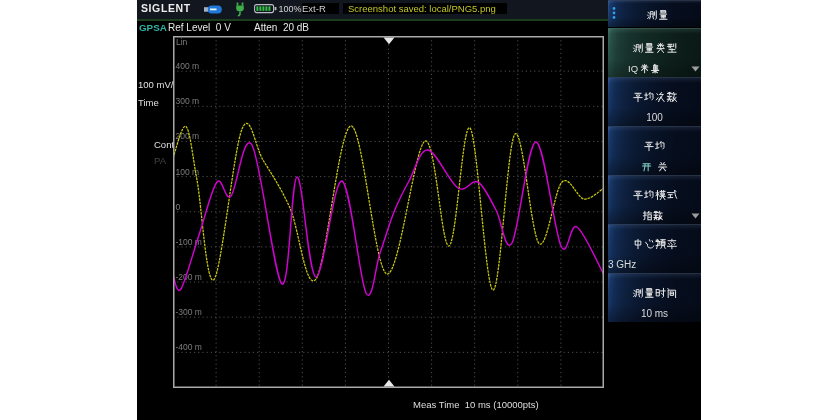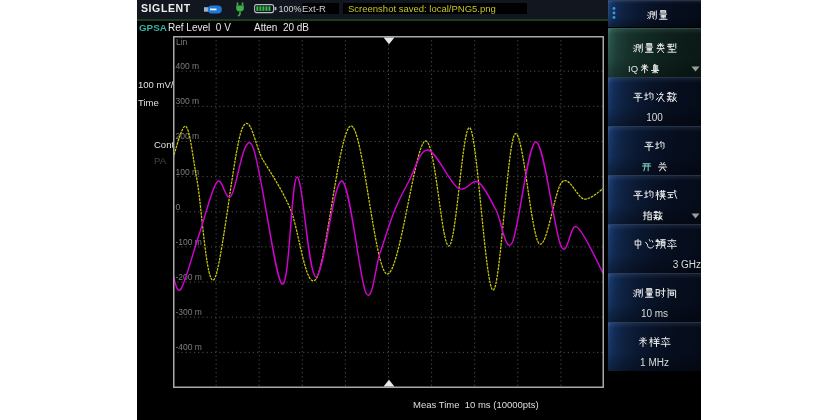--- a/index.html
+++ b/index.html
@@ -23,21 +23,21 @@
       <rect x="0.6" y="0.6" width="19" height="8" rx="2" stroke="#b9bec5" stroke-width="1.1" fill="none"></rect>
       <rect x="20.6" y="3" width="1.8" height="3.2" fill="#b9bec5"></rect>
       <rect x="2.4" y="2.3" width="2" height="4.6" fill="#35c24a"></rect>
       <rect x="5.4" y="2.3" width="2" height="4.6" fill="#35c24a"></rect>
       <rect x="8.4" y="2.3" width="2" height="4.6" fill="#35c24a"></rect>
       <rect x="11.4" y="2.3" width="2" height="4.6" fill="#35c24a"></rect>
       <rect x="14.4" y="2.3" width="2" height="4.6" fill="#35c24a"></rect>
     </svg>
     <div style="position:absolute;left:141.5px;top:4px;font:9px 'Liberation Sans',sans-serif;color:#d5d5d5">100%</div>
     <div style="position:absolute;left:165px;top:3px;width:37px;height:11px;background:#000;text-align:left;font:9.5px 'Liberation Sans',sans-serif;line-height:11px;color:#cfcfcf">Ext-R</div>
-    <div style="position:absolute;left:206px;top:3px;width:184px;height:11px;background:#000;font:9.5px 'Liberation Sans',sans-serif;line-height:11px;color:#c3c725;text-indent:5px">Screenshot saved: local/PNG5.png</div>
+    <div style="position:absolute;left:206px;top:3px;width:164px;height:11px;background:#000;font:9.5px 'Liberation Sans',sans-serif;line-height:11px;color:#c3c725;text-indent:5px">Screenshot saved: local/PNG5.png</div>
 <div style="position:absolute;left:2px;top:22px;font:bold 9.8px 'Liberation Sans',sans-serif;color:#2fb3a4">GPSA</div>
     <div style="position:absolute;left:31px;top:21.5px;font:10px 'Liberation Sans',sans-serif;color:#e8e8e8">Ref Level&nbsp; 0 V</div>
     <div style="position:absolute;left:117px;top:21.5px;font:10px 'Liberation Sans',sans-serif;color:#e8e8e8">Atten&nbsp; 20 dB</div>
     <div style="position:absolute;left:1px;top:79px;font:9.5px 'Liberation Sans',sans-serif;color:#e0e0e0">100 mV/</div>
     <div style="position:absolute;left:1px;top:96.5px;font:9.5px 'Liberation Sans',sans-serif;color:#e0e0e0">Time</div>
     <div style="position:absolute;left:17px;top:138.5px;font:9.5px 'Liberation Sans',sans-serif;color:#e0e0e0">Cont</div>
     <div style="position:absolute;left:17px;top:154.5px;font:9.5px 'Liberation Sans',sans-serif;color:#454545">PA</div>
 <svg style="position:absolute;left:36px;top:36px" width="431" height="352" viewBox="0 0 431 352">
       <path d="M43.1 0V352M86.2 0V352M129.3 0V352M172.4 0V352M215.5 0V352M258.6 0V352M301.7 0V352M344.8 0V352M387.9 0V352M0 35.15H431M0 70.30H431M0 105.45H431M0 140.60H431M0 175.75H431M0 210.90H431M0 246.05H431M0 281.20H431M0 316.35H431" stroke="#4e4e4e" stroke-width="1" stroke-dasharray="1.2 3" fill="none"></path>
       <g font-family="Liberation Sans, sans-serif" font-size="8.5" fill="#7d7d7d">
@@ -142,35 +142,25 @@
     </div>
     <div style="position:absolute;left:471px;top:224px;width:93px;height:48.5px;background:linear-gradient(180deg,rgba(160,190,255,0.10),rgba(0,0,0,0) 10%,rgba(0,0,0,0) 62%,rgba(0,0,0,0.30)),linear-gradient(96deg,#2b5496 0%,#1b3866 3%,#122c55 8%,#0e2140 18%,#0a1830 33%,#081226 50%,#060e1e 70%,#050b18 100%);border-top:1px solid rgba(140,170,220,0.25);box-sizing:border-box">
       <div style="position:absolute;left:24.6px;top:13.5px;width:43.9px;height:10.0px">
         <svg width="43.9" height="10.0" viewBox="0 0 43.9 10.0" style="position:absolute;overflow:visible">
           <path transform="translate(0.00,0) scale(1.000)" d="M2.2 2.1H7.8V6H2.2V2.1M5 0.3V9.7" fill="none" stroke="#e6e6e6" stroke-width="1.00" stroke-linecap="round" stroke-linejoin="round"></path>
           <path transform="translate(11.30,0) scale(1.000)" d="M1.4 3.2L2.3 4.8M3.2 5.3C3 7.5 3.8 8.8 5.8 9C7.6 9.2 8.8 8.4 9.3 6.9M5.1 0.6L5.8 2.3M7.8 1.6L8.5 3.2" fill="none" stroke="#e6e6e6" stroke-width="1.00" stroke-linecap="round" stroke-linejoin="round"></path>
           <path transform="translate(22.60,0) scale(1.000)" d="M1.7 0.3V2.4M0.4 1.3H3.1M0.3 2.5H4.5M2.4 2.5V5M4.1 3.3V5M0.4 6.6L4.5 6.1M2.2 5L1 9.6M5.1 0.7H9.8M7.3 0.7L7 2M5.7 2.2H9.3V6.4H5.7V2.2M5.7 3.6H9.3M5.7 5H9.3M6.7 6.4L5.2 9.4M8.3 6.4L9.6 9.4" fill="none" stroke="#e6e6e6" stroke-width="1.00" stroke-linecap="round" stroke-linejoin="round"></path>
           <path transform="translate(33.90,0) scale(1.000)" d="M5 0.2V1.4M1.1 1.7H8.9M4.4 2.5C3.4 3.3 3.2 4 4.6 4.7C5.8 5.3 5.6 6.2 4.4 6.9M6.4 2.8L7.1 3.6M1.7 4.4L2.5 5.4M8.3 4.4L7.5 5.4M0.5 7.3H9.5M5 7.3V9.8" fill="none" stroke="#e6e6e6" stroke-width="1.00" stroke-linecap="round" stroke-linejoin="round"></path>
         </svg>
       </div>
-      <div style="position:absolute;left:0;top:34px;width:93px;text-align:right;font:10px 'Liberation Sans',sans-serif;color:#dadada">3 GHz</div>
+      <div style="position:absolute;left:0;top:34px;width:93px;text-align:left;font:10px 'Liberation Sans',sans-serif;color:#dadada">3 GHz</div>
     </div>
     <div style="position:absolute;left:471px;top:273px;width:93px;height:48.5px;background:linear-gradient(180deg,rgba(160,190,255,0.10),rgba(0,0,0,0) 10%,rgba(0,0,0,0) 62%,rgba(0,0,0,0.30)),linear-gradient(96deg,#2b5496 0%,#1b3866 3%,#122c55 8%,#0e2140 18%,#0a1830 33%,#081226 50%,#060e1e 70%,#050b18 100%);border-top:1px solid rgba(140,170,220,0.25);box-sizing:border-box">
       <div style="position:absolute;left:24.6px;top:13.5px;width:43.9px;height:10.0px">
         <svg width="43.9" height="10.0" viewBox="0 0 43.9 10.0" style="position:absolute;overflow:visible">
           <path transform="translate(0.00,0) scale(1.000)" d="M1 2.2L1.9 3.3M0.6 5L1.5 6.1M0.6 8.6L2 7.2M3.2 6.4V1.7H6.1V6.4M3.2 4H6.1M3.4 6.6L2.6 8.8M5.8 6.6L6.5 8.8M7.6 1.9V5.3M9.3 0.8V8.3L8.5 9.3" fill="none" stroke="#e6e6e6" stroke-width="1.00" stroke-linecap="round" stroke-linejoin="round"></path>
           <path transform="translate(11.30,0) scale(1.000)" d="M2.6 0.6H7.4V2.9H2.6V0.6M2.6 1.75H7.4M1.6 4.1H8.4M2.7 5.4H7.3M2.7 6.6H7.3M5 5.4V7.9M2.9 7.9H7.1M1.2 9.3H8.8" fill="none" stroke="#e6e6e6" stroke-width="1.00" stroke-linecap="round" stroke-linejoin="round"></path>
           <path transform="translate(22.60,0) scale(1.000)" d="M0.6 1.6H3.7V7.9H0.6V1.6M0.6 4.7H3.7M4.9 2.9H9.7M7.9 0.3V8.4L6.9 9.4M5.9 5.1L6.7 6.3" fill="none" stroke="#e6e6e6" stroke-width="1.00" stroke-linecap="round" stroke-linejoin="round"></path>
           <path transform="translate(33.90,0) scale(1.000)" d="M0.9 0.4L1.7 1.3M1.3 2.2V9.6M1.3 2.2H8.7V9.6M3.3 4H6.7V7.4H3.3V4M3.3 5.7H6.7" fill="none" stroke="#e6e6e6" stroke-width="1.00" stroke-linecap="round" stroke-linejoin="round"></path>
         </svg>
       </div>
       <div style="position:absolute;left:0;top:34px;width:93px;text-align:center;font:10px 'Liberation Sans',sans-serif;color:#dadada">10 ms</div>
     </div>
-    <div style="position:absolute;left:471px;top:322px;width:93px;height:48.5px;background:linear-gradient(180deg,rgba(160,190,255,0.10),rgba(0,0,0,0) 10%,rgba(0,0,0,0) 62%,rgba(0,0,0,0.30)),linear-gradient(96deg,#2b5496 0%,#1b3866 3%,#122c55 8%,#0e2140 18%,#0a1830 33%,#081226 50%,#060e1e 70%,#050b18 100%);border-top:1px solid rgba(140,170,220,0.25);box-sizing:border-box">
-      <div style="position:absolute;left:30.2px;top:13.5px;width:32.6px;height:10.0px">
-        <svg width="32.6" height="10.0" viewBox="0 0 32.6 10.0" style="position:absolute;overflow:visible">
-          <path transform="translate(0.00,0) scale(1.000)" d="M4.9 0.4L5.4 1.6M2.8 1.2L3.9 2.2M7.2 1.2L6.1 2.2M1.4 3.3H8.6M5 1.8V9.6M4.9 3.8L1.8 7M5.1 3.8L8.2 7" fill="none" stroke="#e6e6e6" stroke-width="1.00" stroke-linecap="round" stroke-linejoin="round"></path>
-          <path transform="translate(11.30,0) scale(1.000)" d="M0.3 2.9H3.5M1.9 0.4V9.6M1.8 3.6L0.4 5.8M2 3.6L3.4 5.4M5.6 0.4L6.3 1.5M9 0.4L8.3 1.5M4.7 2.7H9.9M5 4.6H9.6M4.4 6.5H10M7.2 2.7V9.7" fill="none" stroke="#e6e6e6" stroke-width="1.00" stroke-linecap="round" stroke-linejoin="round"></path>
-          <path transform="translate(22.60,0) scale(1.000)" d="M5 0.2V1.4M1.1 1.7H8.9M4.4 2.5C3.4 3.3 3.2 4 4.6 4.7C5.8 5.3 5.6 6.2 4.4 6.9M6.4 2.8L7.1 3.6M1.7 4.4L2.5 5.4M8.3 4.4L7.5 5.4M0.5 7.3H9.5M5 7.3V9.8" fill="none" stroke="#e6e6e6" stroke-width="1.00" stroke-linecap="round" stroke-linejoin="round"></path>
-        </svg>
-      </div>
-      <div style="position:absolute;left:0;top:34px;width:93px;text-align:center;font:10px 'Liberation Sans',sans-serif;color:#dadada">1 MHz</div>
-    </div>
 </div>
 </body></html>

